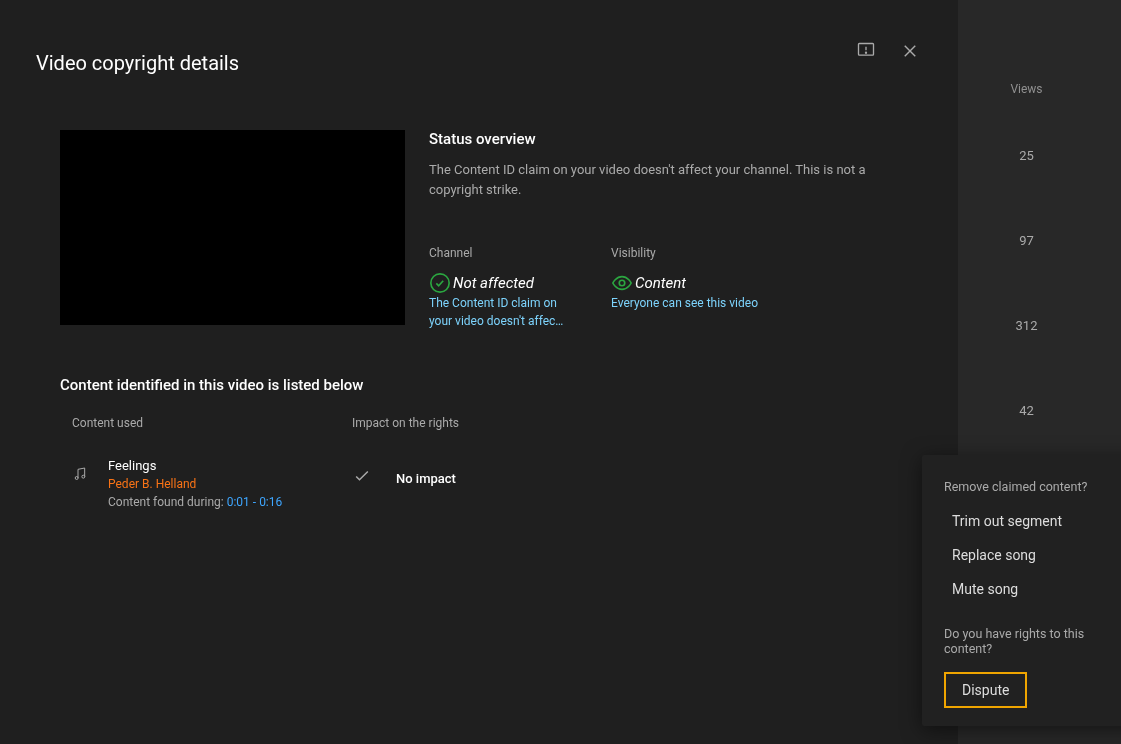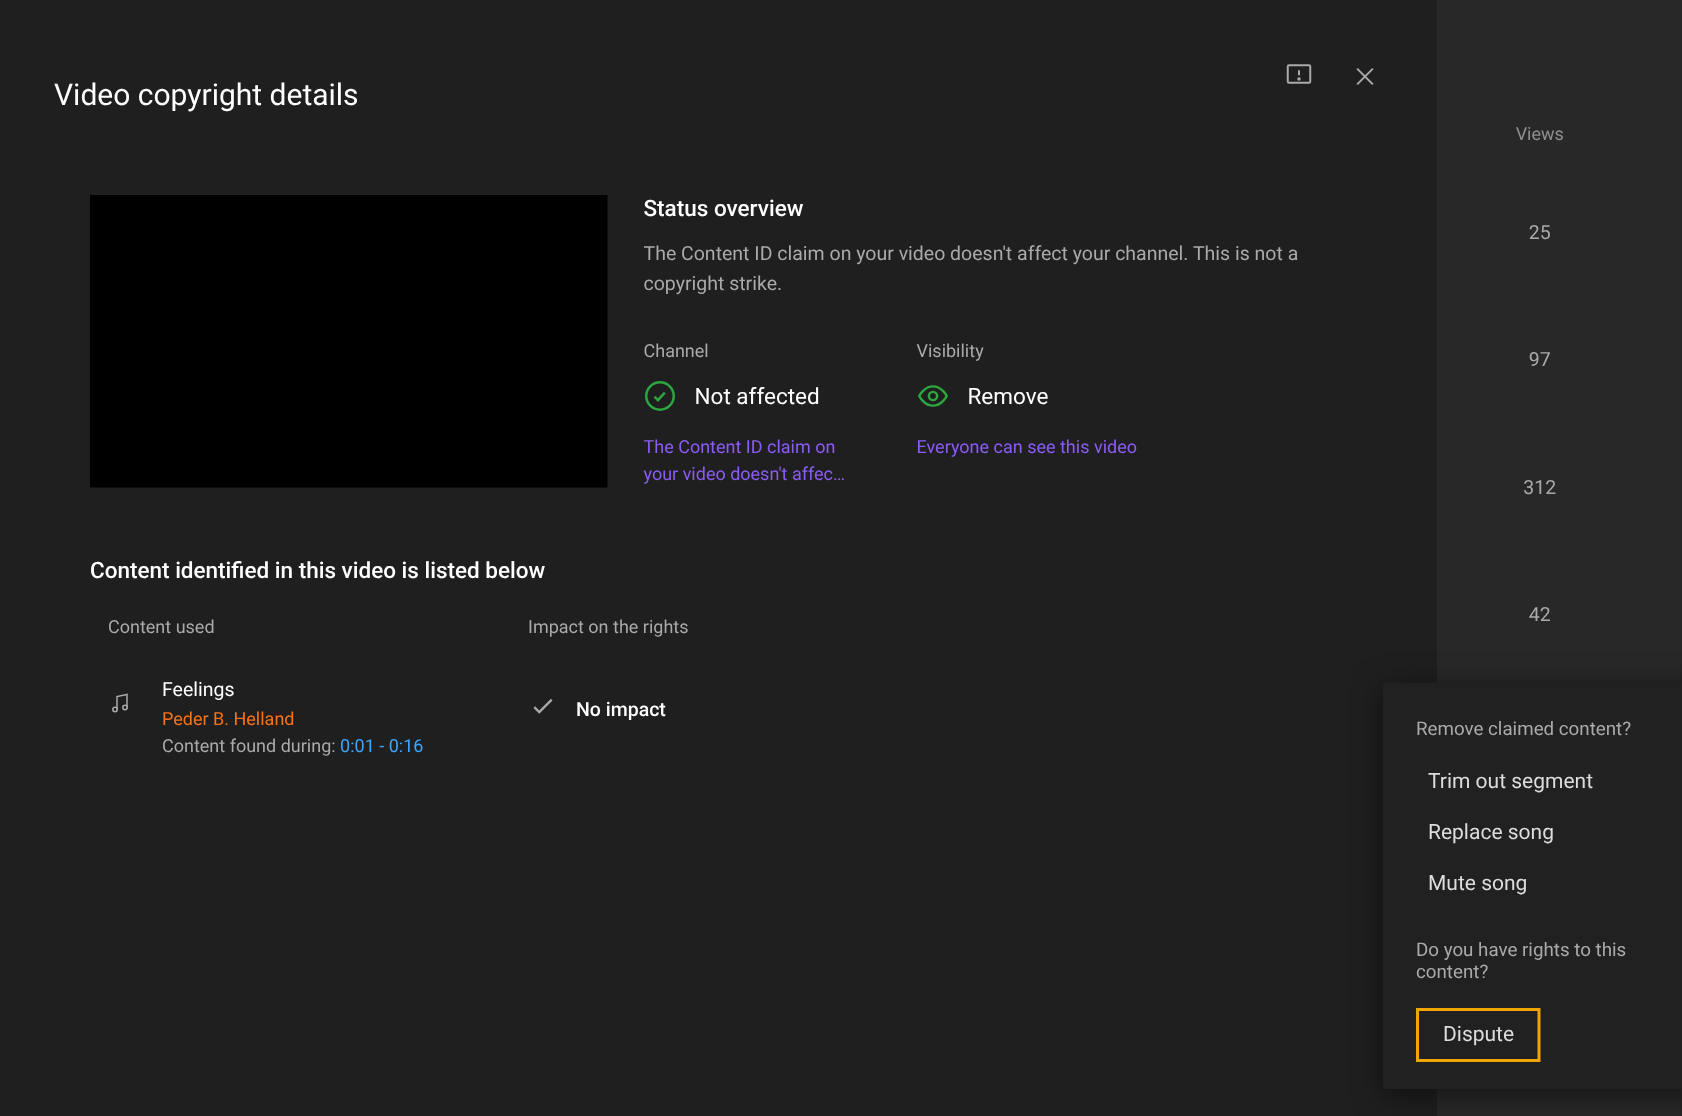--- a/index.html
+++ b/index.html
@@ -82,40 +82,41 @@
     display: flex;
     gap: 32px;
   }
   .status-card {
     width: 150px;
   }
   .card-label {
     font-size: 12px;
     color: #aaa;
     margin-bottom: 12px;
+    margin-top: 19px;
   }
   .card-value-row {
     display: flex;
     align-items: center;
-    gap: 12px;
-    margin-bottom: 14px;
+    gap: 2px;
+    font-style: italic;
   }
   .status-icon {
     width: 22px;
     height: 22px;
     flex-shrink: 0;
   }
   .card-value {
     font-size: 15px;
     font-weight: 400;
     color: #fff;
   }
   .card-desc {
     font-size: 12px;
-    color: #8b5cf6;
+    color: #7dd3fc;
     line-height: 1.5;
   }
   .section2 {
     margin-top: 46px;
   }
   .section2-title {
     font-size: 15px;
     font-weight: 500;
     color: #fff;
     margin-bottom: 22px;
@@ -157,21 +158,21 @@
     font-size: 12px;
     color: #aaa;
   }
   .timestamp-link {
     color: #3ea6ff;
     cursor: pointer;
   }
   .impact-cell {
     display: flex;
     align-items: center;
-    gap: 12px;
+    gap: 24px;
     padding-top: 8px;
   }
   .impact-icon { color: #aaa; }
   .impact-text {
     font-size: 13px;
     color: #fff;
     font-weight:500;
   }
   
   .right-col {
@@ -285,21 +286,21 @@
           </div>
           <div class="status-card">
             <div class="card-label">Visibility</div>
             <div class="card-value-row">
               <span class="status-icon">
                 <svg width="22" height="22" viewBox="0 0 24 24" fill="none" stroke="#2ba640" stroke-width="1.8">
                   <path d="M2 12s3.5-7 10-7 10 7 10 7-3.5 7-10 7S2 12 2 12z"></path>
                   <circle cx="12" cy="12" r="3"></circle>
                 </svg>
               </span>
-              <span class="card-value">Remove</span>
+              <span class="card-value">Content</span>
             </div>
             <div class="card-desc">Everyone can see this video</div>
           </div>
         </div>
       </div>
     </div>
 
     <div class="section2">
       <div class="section2-title">Content identified in this video is listed below</div>
       <div class="table-head">

